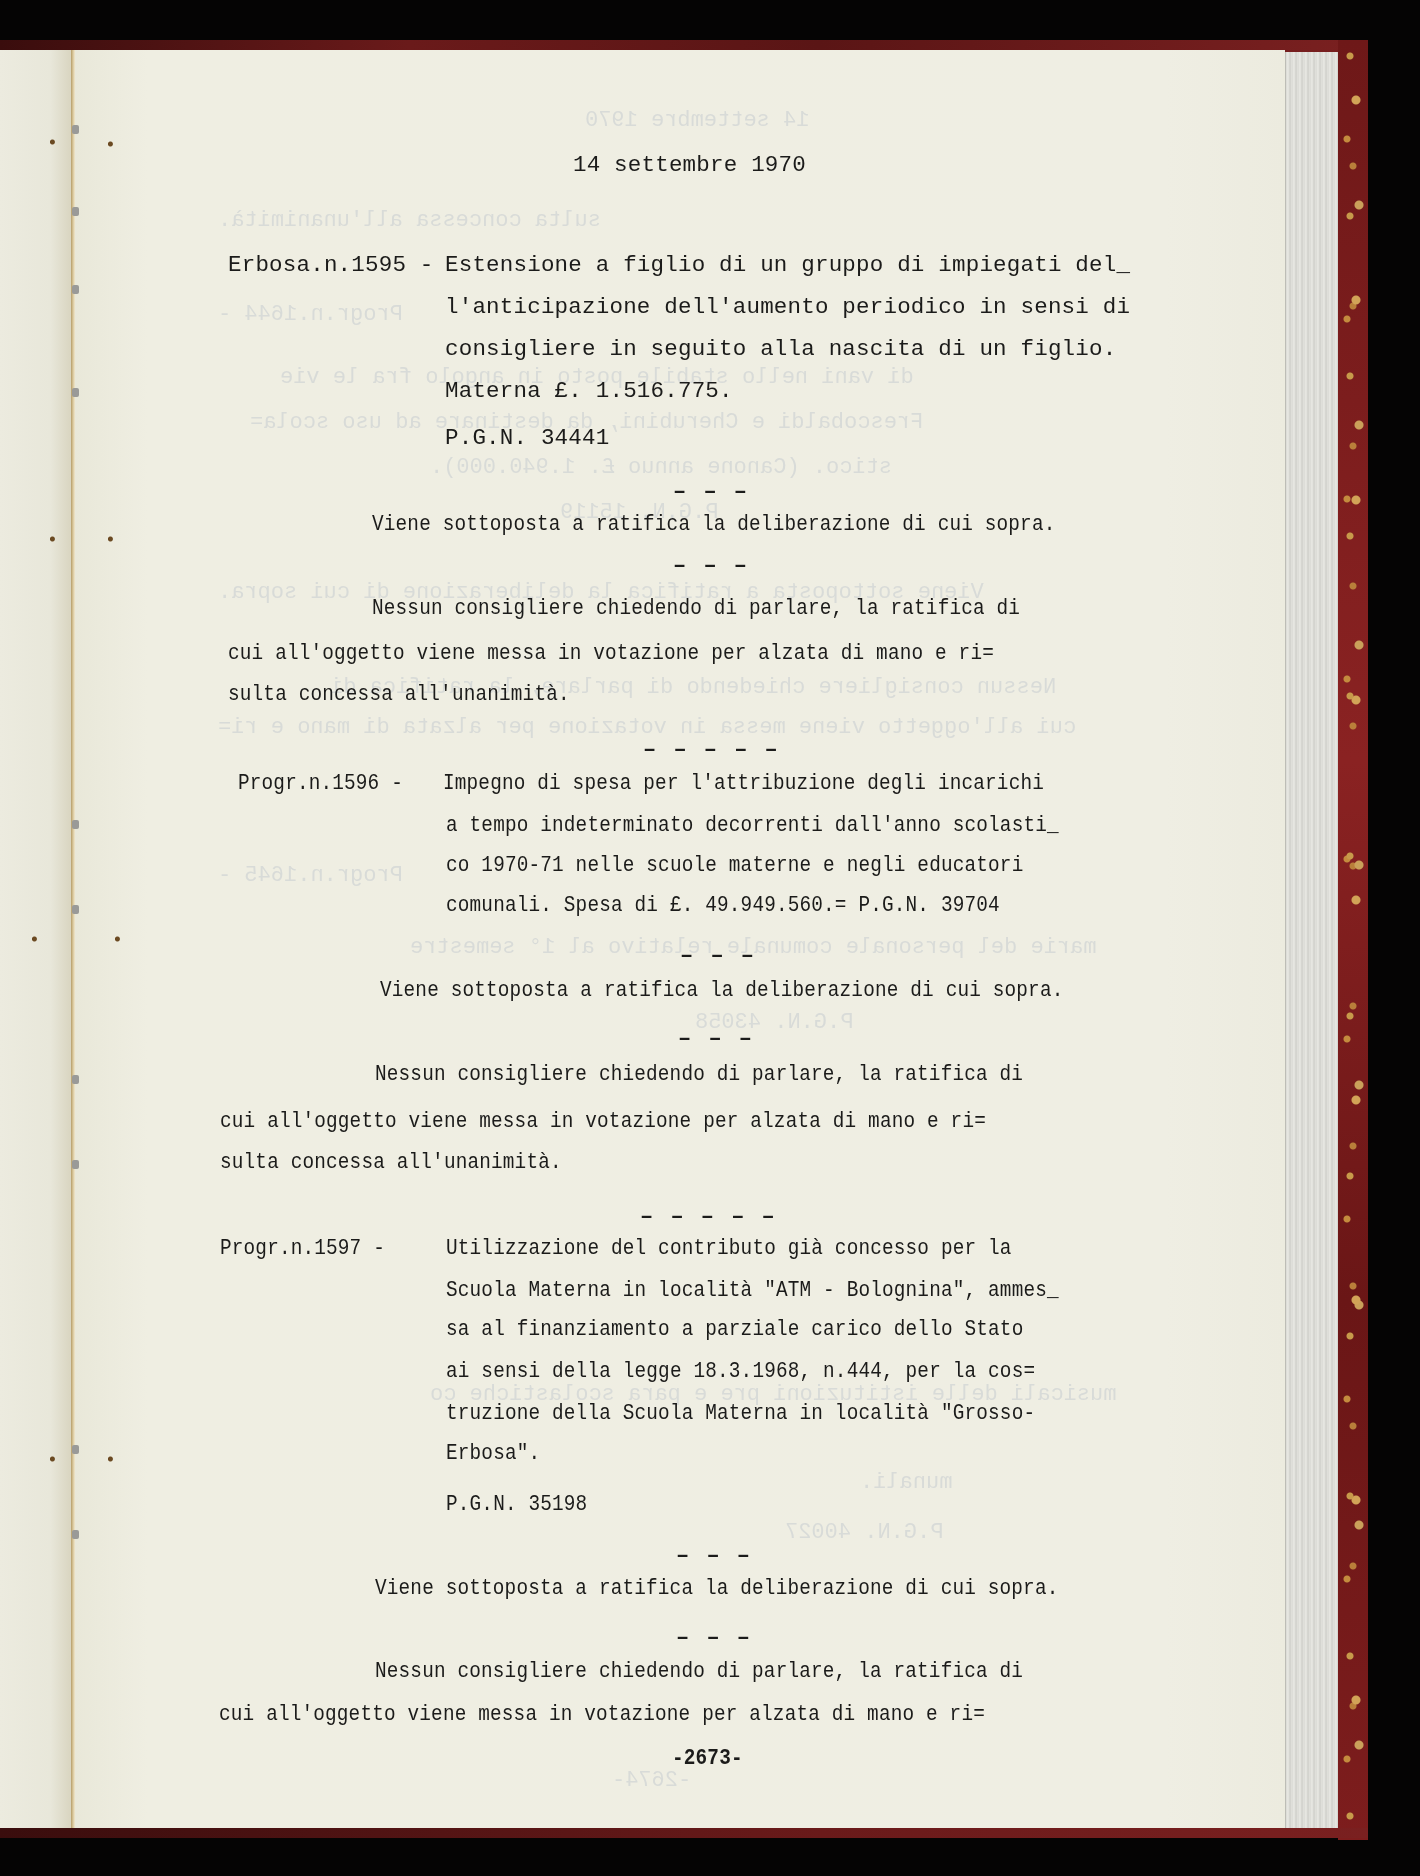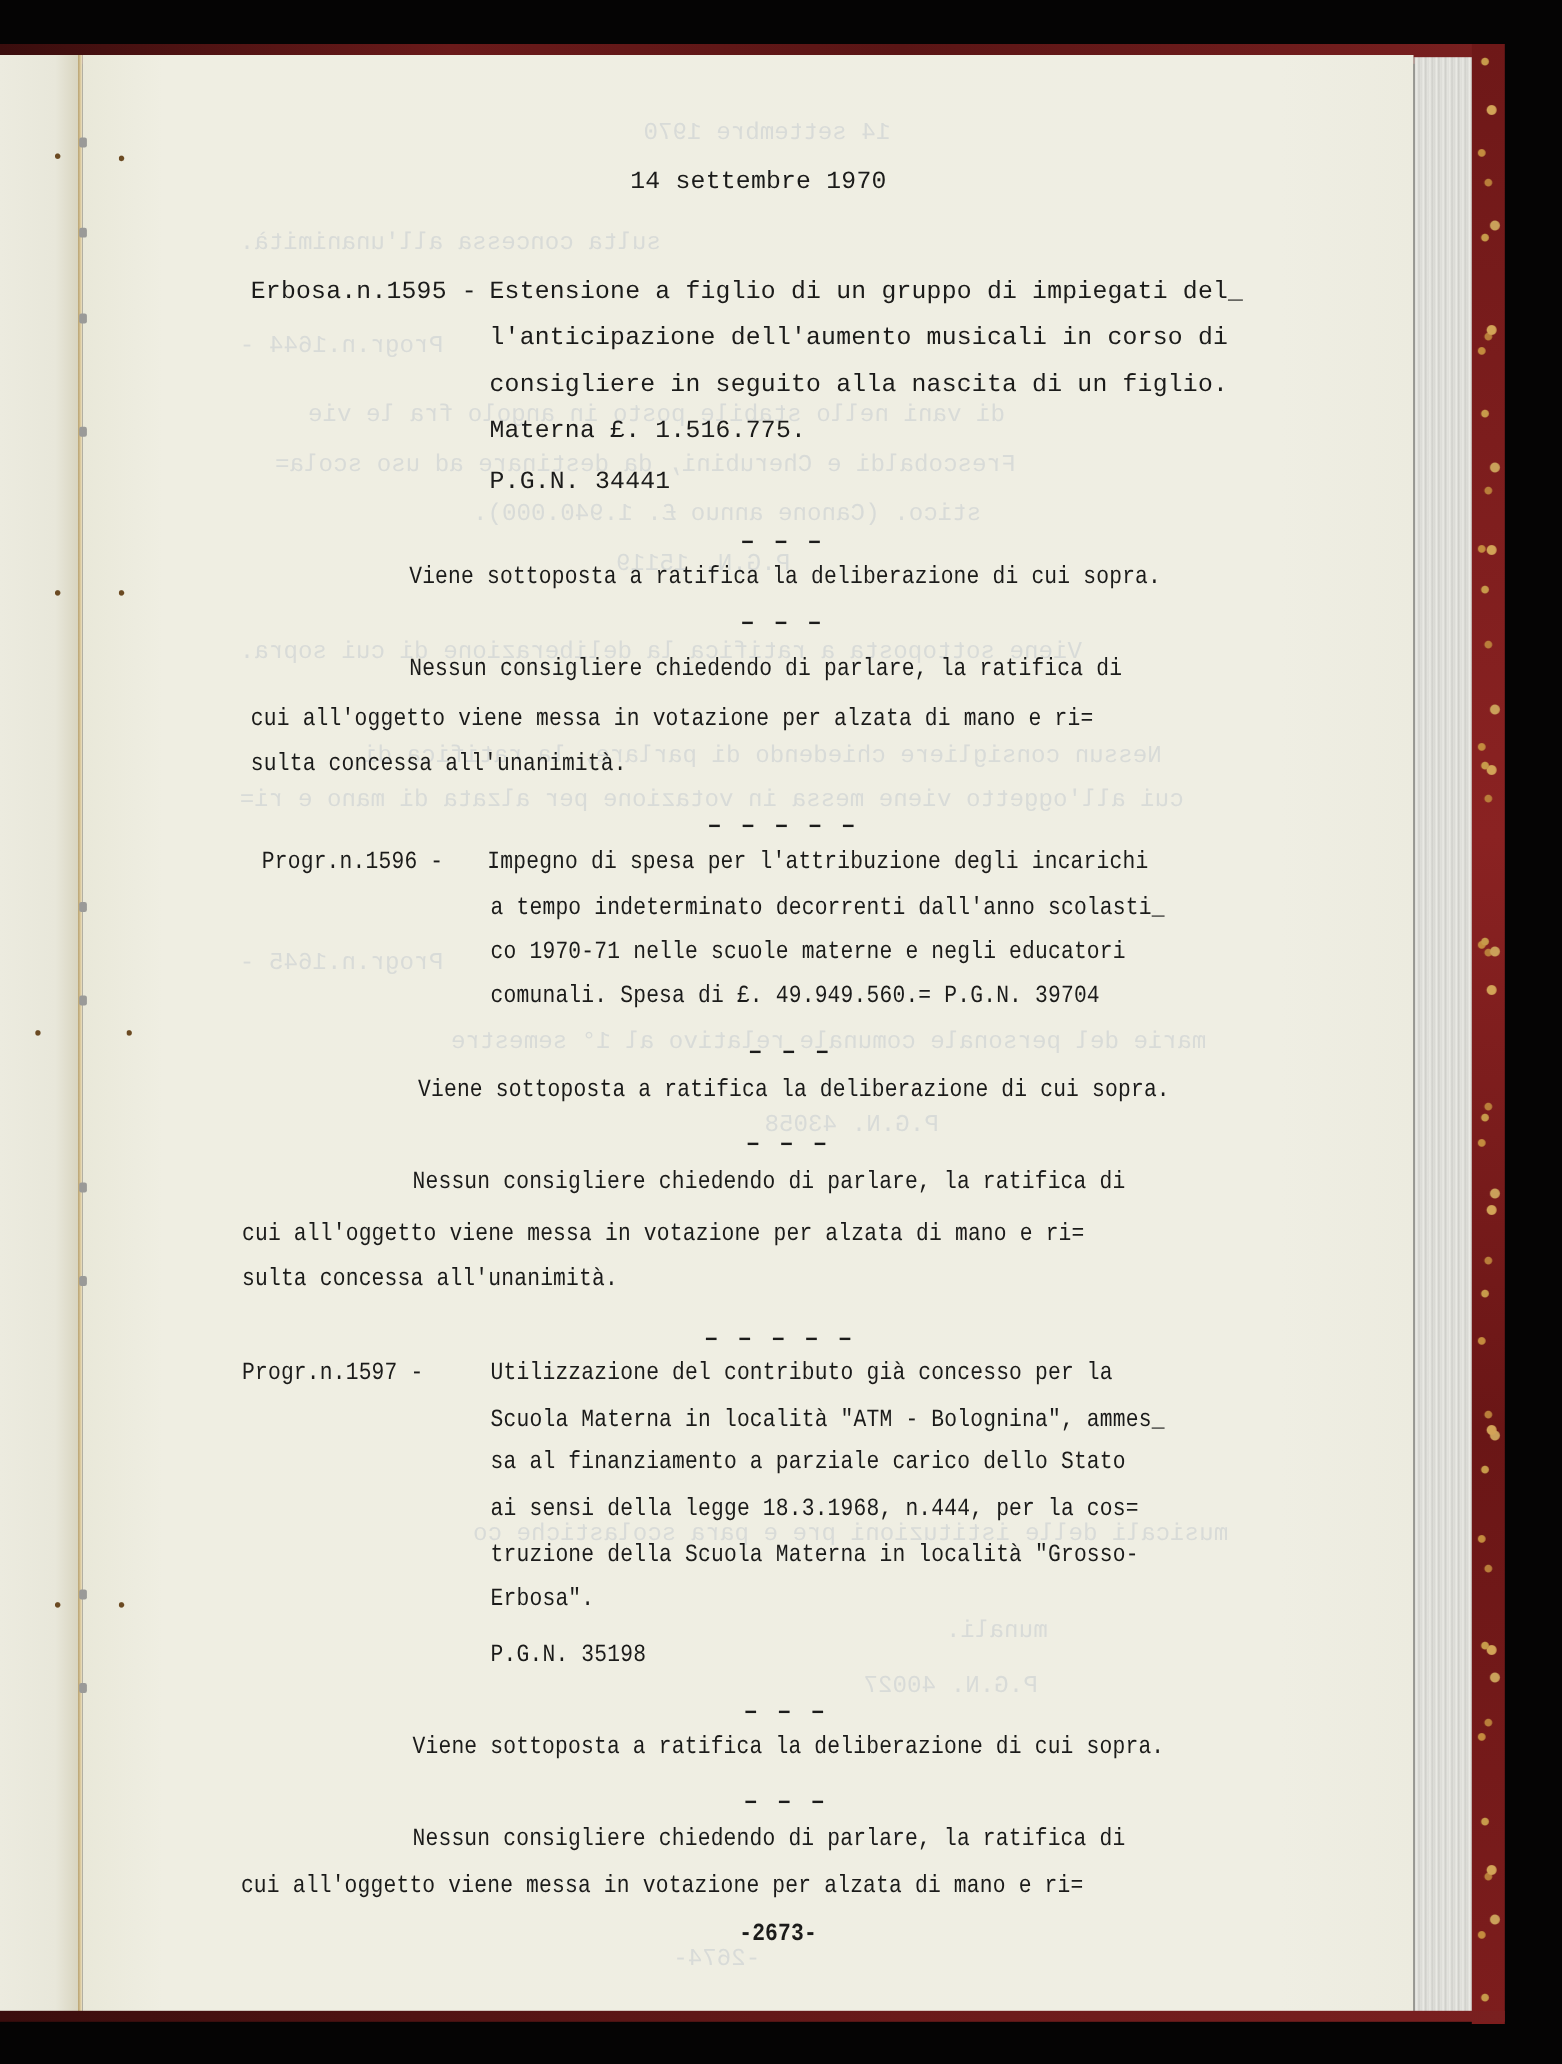--- a/index.html
+++ b/index.html
@@ -115,21 +115,21 @@
 <div class="ghost" style="left:695px;top:1010px">P.G.N. 43058</div>
 <div class="ghost" style="left:430px;top:1382px">musicali delle istituzioni pre e para scolastiche co</div>
 <div class="ghost" style="left:860px;top:1470px">munali.</div>
 <div class="ghost" style="left:785px;top:1520px">P.G.N. 40027</div>
 <div class="ghost" style="left:612px;top:1768px">-2674-</div>
 
 <div class="t" style="left:573px;top:152px">14 settembre 1970</div>
 
 <div class="t" style="left:228px;top:252px">Erbosa.n.1595 -</div>
 <div class="t" style="left:445px;top:252px">Estensione a figlio di un gruppo di impiegati del_</div>
-<div class="t" style="left:445px;top:294px">l'anticipazione dell'aumento musicali in corso di</div>
+<div class="t" style="left:445px;top:294px">l'anticipazione dell'aumento periodico in sensi di</div>
 <div class="t" style="left:445px;top:336px">consigliere in seguito alla nascita di un figlio.</div>
 <div class="t" style="left:445px;top:378px">Materna £. 1.516.775.</div>
 <div class="t" style="left:445px;top:425px">P.G.N. 34441</div>
 <div class="dash" style="left:673px;top:480px">– – –</div>
 <div class="t cond" style="left:372px;top:511px">Viene sottoposta a ratifica la deliberazione di cui sopra.</div>
 <div class="dash" style="left:673px;top:554px">– – –</div>
 <div class="t cond" style="left:372px;top:595px">Nessun consigliere chiedendo di parlare, la ratifica di</div>
 <div class="t cond" style="left:228px;top:640px">cui all'oggetto viene messa in votazione per alzata di mano e ri=</div>
 <div class="t cond" style="left:228px;top:681px">sulta concessa all'unanimità.</div>
 <div class="dash" style="left:643px;top:738px">– – – – –</div>

